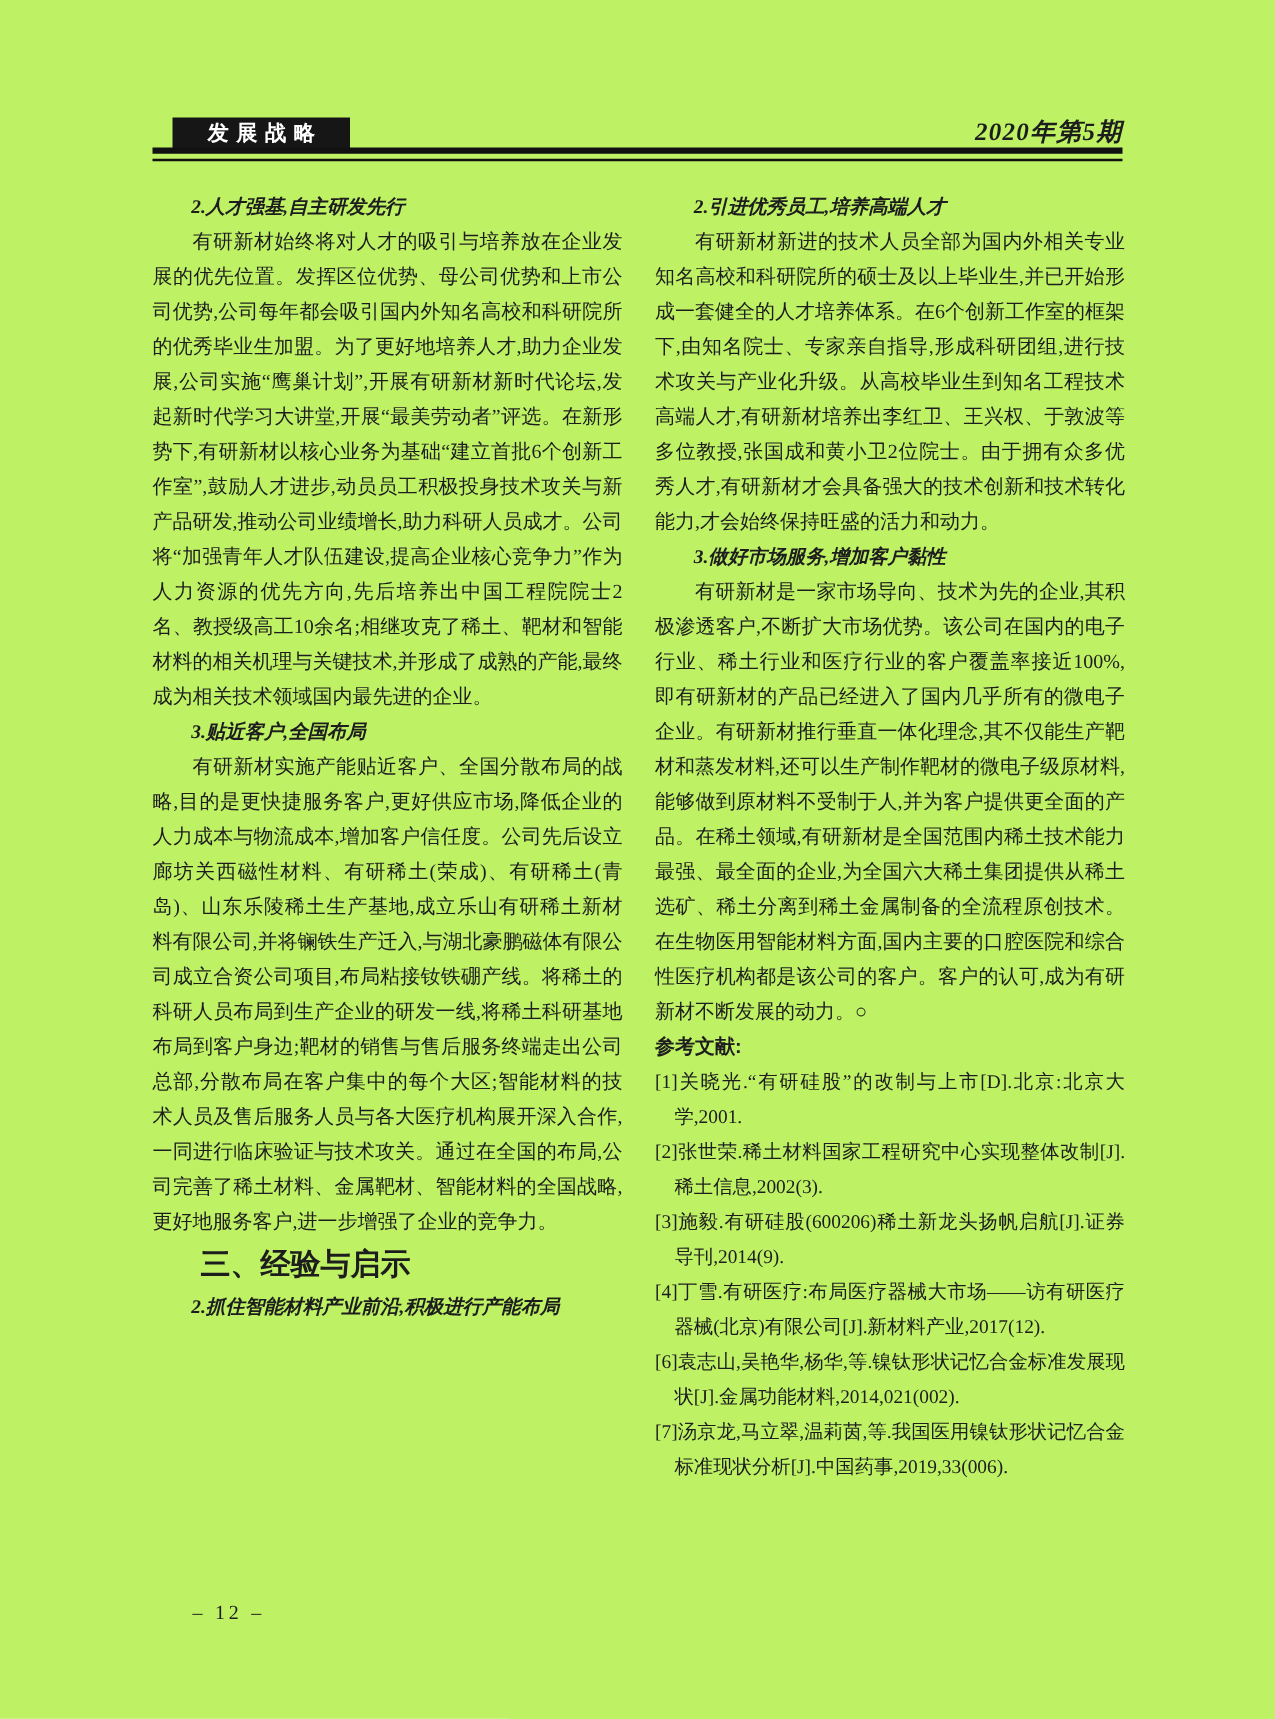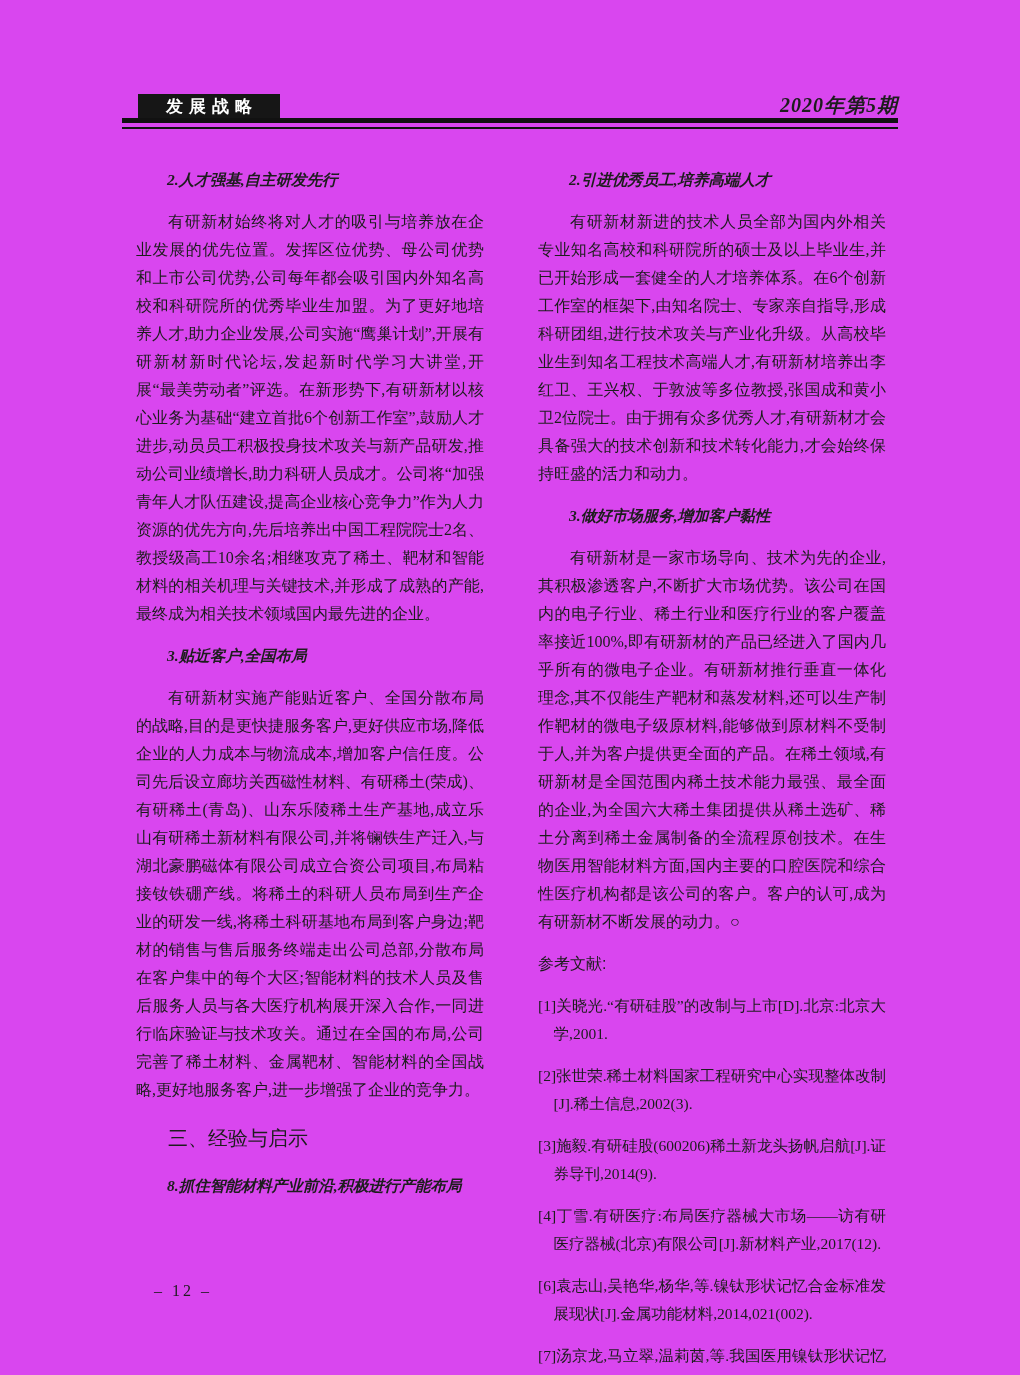--- a/index.html
+++ b/index.html
@@ -4,21 +4,21 @@
 <style>
   html,body { margin:0; padding:0; }
   body {
     width:1020px; height:1375px;
     background:#ffffff;
     font-family:"Liberation Serif","DejaVu Serif",serif;
     color:#1d1d1d;
     position:relative;
     overflow:hidden;
   }
-  .page { position:absolute; inset:0; background:#d946ef; }
+  .page { position:absolute; inset:0; background:#bef264; }
 
   
   .badge {
     position:absolute; left:139px; top:95px;
     width:140px; height:23px;
     background:#161616; color:#ffffff;
     font-family:"Liberation Sans","DejaVu Sans",sans-serif;
     font-weight:bold; font-size:17px; line-height:23px;
     text-align:center; letter-spacing:6px; text-indent:6px;
     box-shadow:0 0 0 1px #161616;
@@ -33,37 +33,37 @@
   .rule.thin  { top:127px; height:2px; }
 
   
   .col {
     position:absolute; top:152px; width:376px;
     font-size:16px; line-height:28px;
     text-align:justify;
   }
   .col.left  { left:122px; }
   .col.right { left:524px; }
-  .col p { margin:14px; }
+  .col p { margin:0; }
 
   .para { text-indent:2em; }
   .subheading {
     text-indent:2em;
     font-style:italic;
     font-weight:600;
     font-size:15.5px;
   }
   .heading {
     font-family:"Liberation Sans","DejaVu Sans",sans-serif;
-    font-weight:normal; font-size:20px;
+    font-weight:bold; font-size:24px;
     text-indent:1.6em; line-height:40px;
   }
   .refs-title {
     font-family:"Liberation Sans","DejaVu Sans",sans-serif;
-    font-weight:normal; font-size:16px;
+    font-weight:bold; font-size:16px;
   }
   .ref {
     font-size:15.5px;
     padding-left:1em; text-indent:-1em;
   }
   .author {
     font-style:italic; font-size:15.5px;
     text-indent:2em;
   }
   sup { font-size:10px; line-height:0; vertical-align:super; }
@@ -82,21 +82,21 @@
   <div class="issue">2020年第5期</div>
   <div class="rule thick"></div>
   <div class="rule thin"></div>
 
   <div class="col left">
       <p class="subheading">2.人才强基,自主研发先行</p>
       <p class="para">有研新材始终将对人才的吸引与培养放在企业发展的优先位置。发挥区位优势、母公司优势和上市公司优势,公司每年都会吸引国内外知名高校和科研院所的优秀毕业生加盟。为了更好地培养人才,助力企业发展,公司实施“鹰巢计划”,开展有研新材新时代论坛,发起新时代学习大讲堂,开展“最美劳动者”评选。在新形势下,有研新材以核心业务为基础“建立首批6个创新工作室”,鼓励人才进步,动员员工积极投身技术攻关与新产品研发,推动公司业绩增长,助力科研人员成才。公司将“加强青年人才队伍建设,提高企业核心竞争力”作为人力资源的优先方向,先后培养出中国工程院院士2名、教授级高工10余名;相继攻克了稀土、靶材和智能材料的相关机理与关键技术,并形成了成熟的产能,最终成为相关技术领域国内最先进的企业。</p>
       <p class="subheading">3.贴近客户,全国布局</p>
       <p class="para">有研新材实施产能贴近客户、全国分散布局的战略,目的是更快捷服务客户,更好供应市场,降低企业的人力成本与物流成本,增加客户信任度。公司先后设立廊坊关西磁性材料、有研稀土(荣成)、有研稀土(青岛)、山东乐陵稀土生产基地,成立乐山有研稀土新材料有限公司,并将镧铁生产迁入,与湖北豪鹏磁体有限公司成立合资公司项目,布局粘接钕铁硼产线。将稀土的科研人员布局到生产企业的研发一线,将稀土科研基地布局到客户身边;靶材的销售与售后服务终端走出公司总部,分散布局在客户集中的每个大区;智能材料的技术人员及售后服务人员与各大医疗机构展开深入合作,一同进行临床验证与技术攻关。通过在全国的布局,公司完善了稀土材料、金属靶材、智能材料的全国战略,更好地服务客户,进一步增强了企业的竞争力。</p>
       <p class="heading">三、经验与启示</p>
-      <p class="subheading">8.抓住智能材料产业前沿,积极进行产能布局</p>
+      <p class="subheading">2.抓住智能材料产业前沿,积极进行产能布局</p>
     </div>
   <div class="col right">
       <p class="subheading">2.引进优秀员工,培养高端人才</p>
       <p class="para">有研新材新进的技术人员全部为国内外相关专业知名高校和科研院所的硕士及以上毕业生,并已开始形成一套健全的人才培养体系。在6个创新工作室的框架下,由知名院士、专家亲自指导,形成科研团组,进行技术攻关与产业化升级。从高校毕业生到知名工程技术高端人才,有研新材培养出李红卫、王兴权、于敦波等多位教授,张国成和黄小卫2位院士。由于拥有众多优秀人才,有研新材才会具备强大的技术创新和技术转化能力,才会始终保持旺盛的活力和动力。</p>
       <p class="subheading">3.做好市场服务,增加客户黏性</p>
       <p class="para">有研新材是一家市场导向、技术为先的企业,其积极渗透客户,不断扩大市场优势。该公司在国内的电子行业、稀土行业和医疗行业的客户覆盖率接近100%,即有研新材的产品已经进入了国内几乎所有的微电子企业。有研新材推行垂直一体化理念,其不仅能生产靶材和蒸发材料,还可以生产制作靶材的微电子级原材料,能够做到原材料不受制于人,并为客户提供更全面的产品。在稀土领域,有研新材是全国范围内稀土技术能力最强、最全面的企业,为全国六大稀土集团提供从稀土选矿、稀土分离到稀土金属制备的全流程原创技术。在生物医用智能材料方面,国内主要的口腔医院和综合性医疗机构都是该公司的客户。客户的认可,成为有研新材不断发展的动力。○</p>
       <p class="refs-title">参考文献:</p>
       <p class="ref">[1]关晓光.“有研硅股”的改制与上市[D].北京:北京大学,2001.</p>
       <p class="ref">[2]张世荣.稀土材料国家工程研究中心实现整体改制[J].稀土信息,2002(3).</p>
       <p class="ref">[3]施毅.有研硅股(600206)稀土新龙头扬帆启航[J].证券导刊,2014(9).</p>

